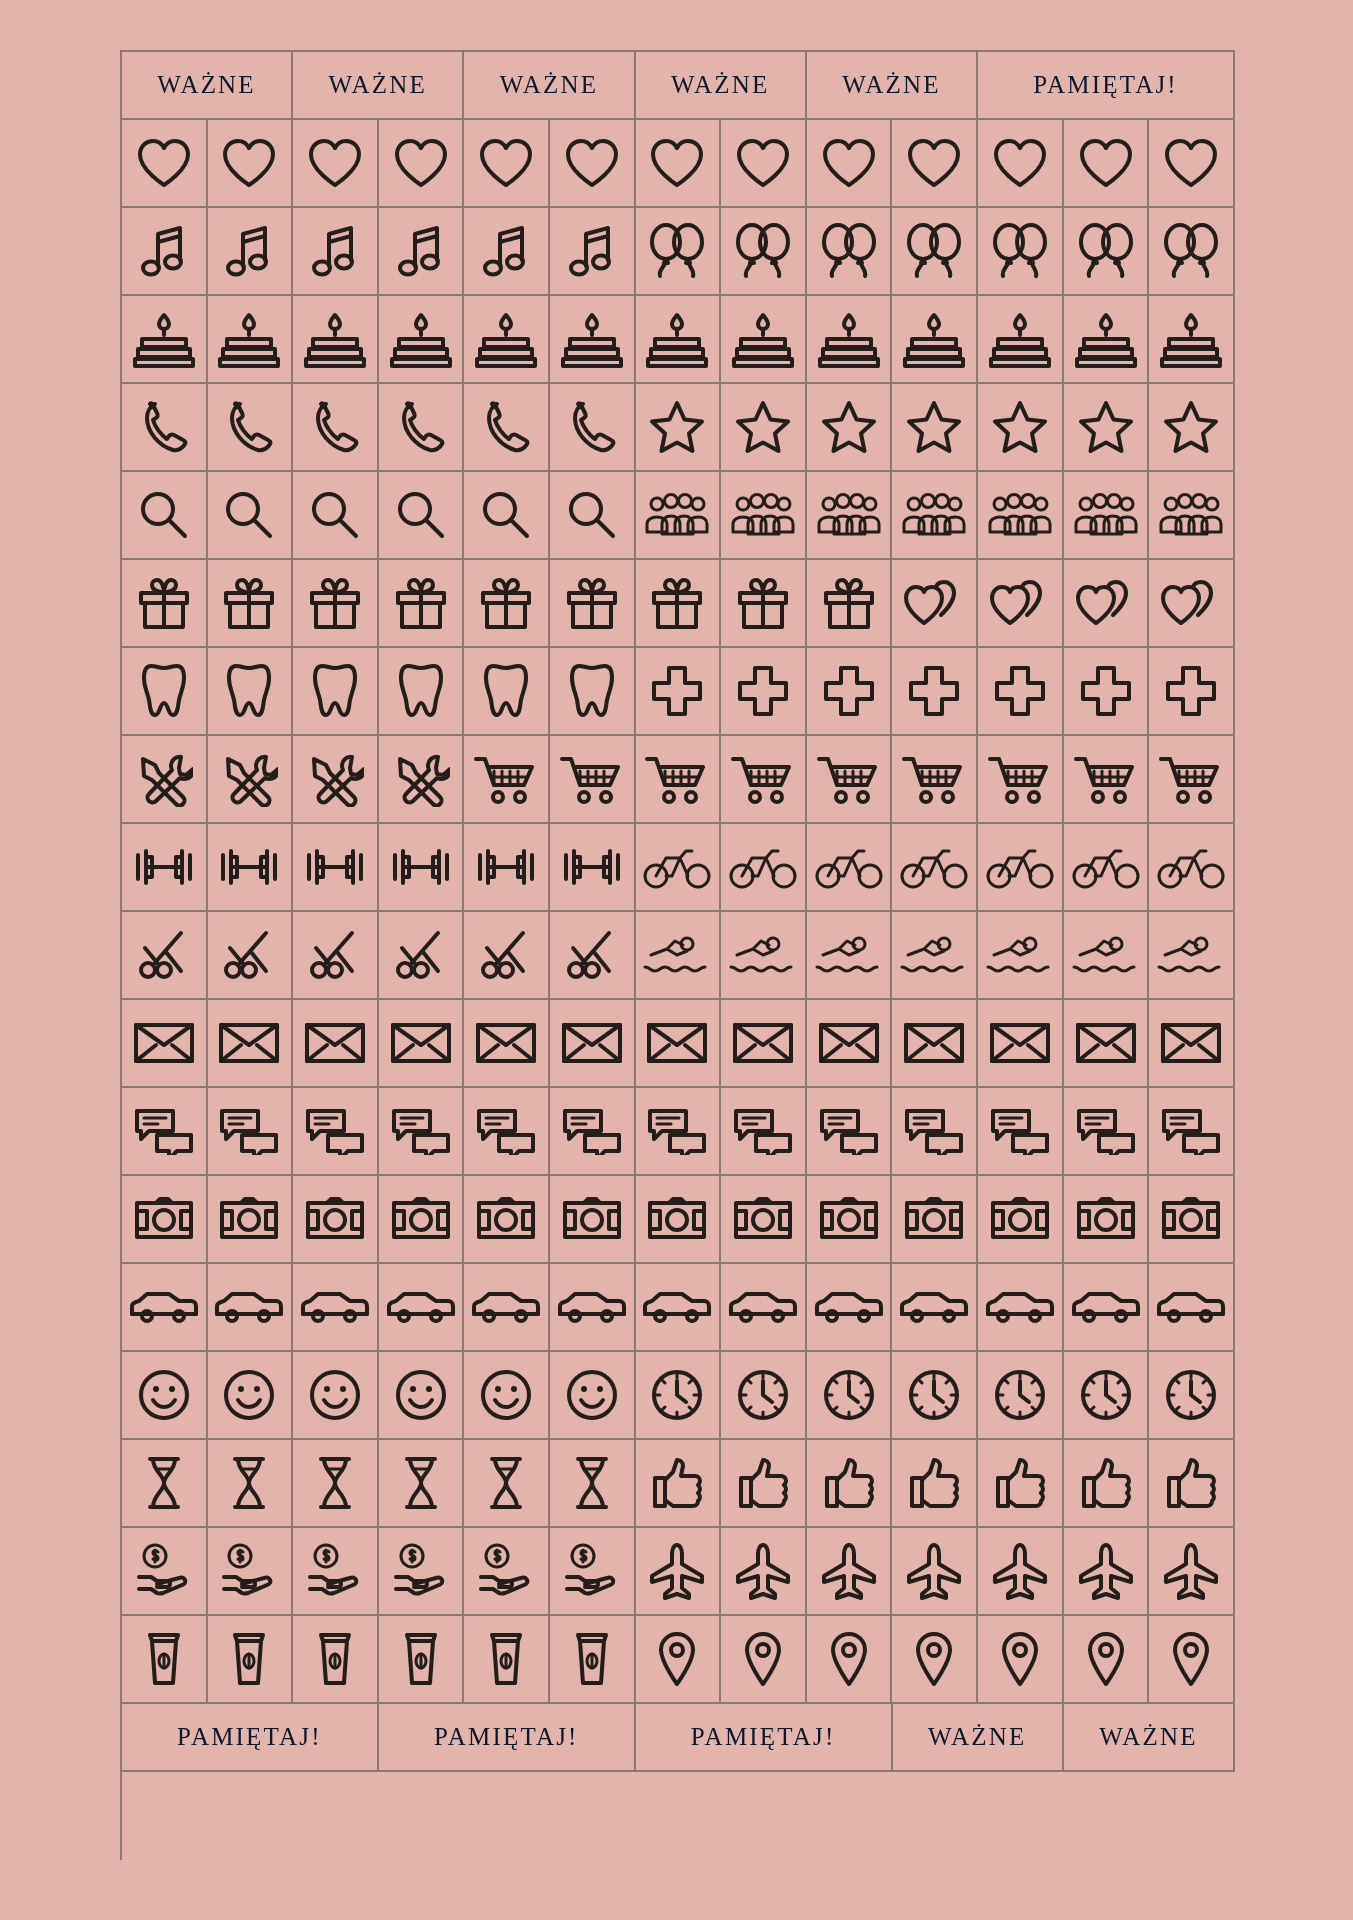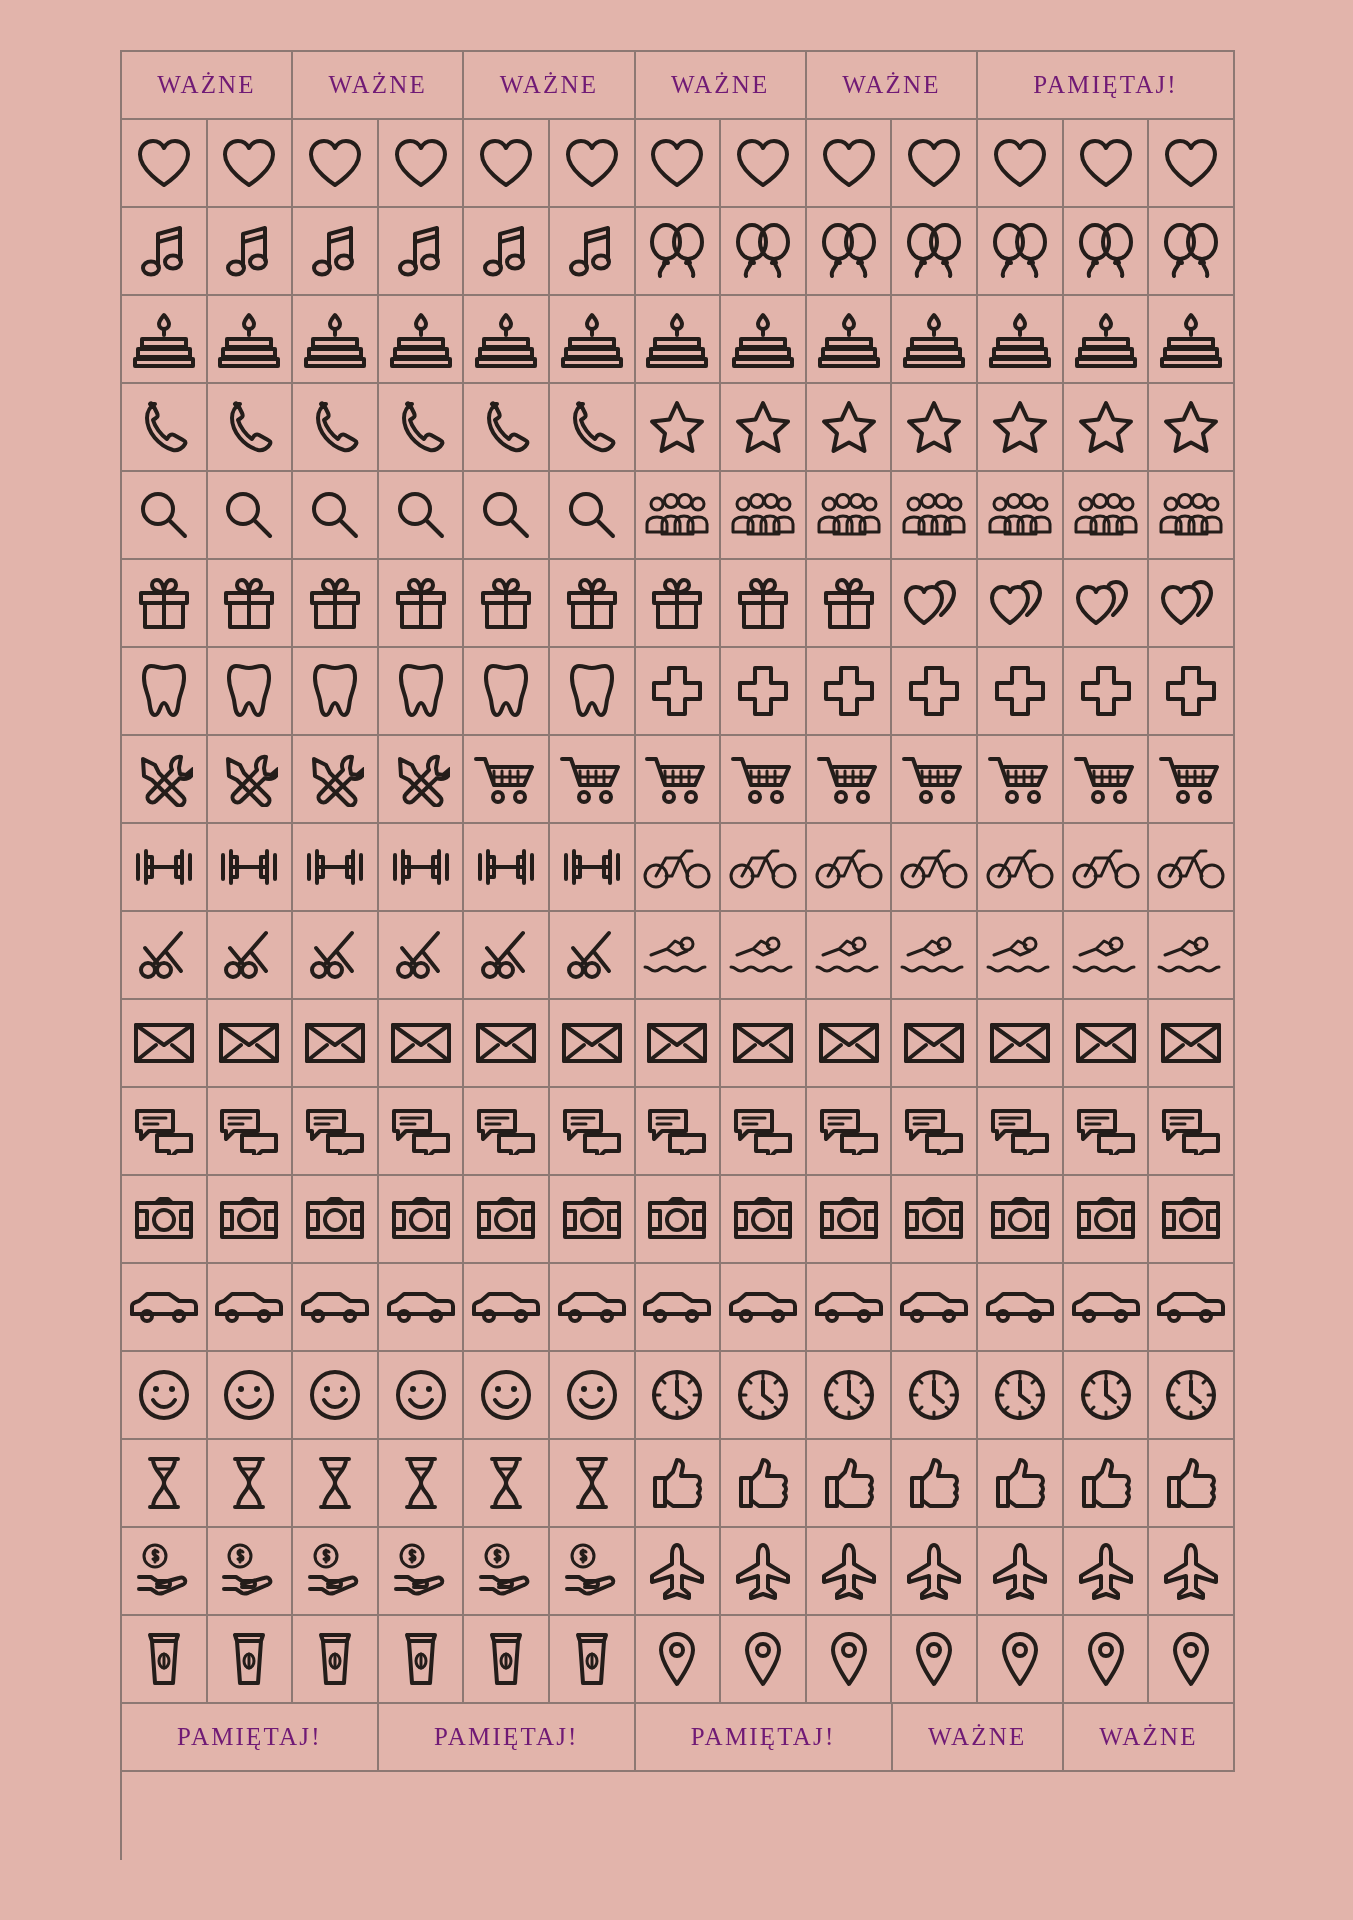--- a/index.html
+++ b/index.html
@@ -42,21 +42,21 @@
   }
   
   .textrow {
     height: 68px;
   }
   .textcell {
     height: 100%;
     font-family: "Liberation Serif", serif;
     font-size: 25px;
     letter-spacing: 2.2px;
-    color: #701a75;
+    color: #0f172a;
     white-space: nowrap;
   }
   
   .iconrow {
     height: 88px;
   }
   .iconcell {
     height: 100%;
     width: 85.77px;
   }

